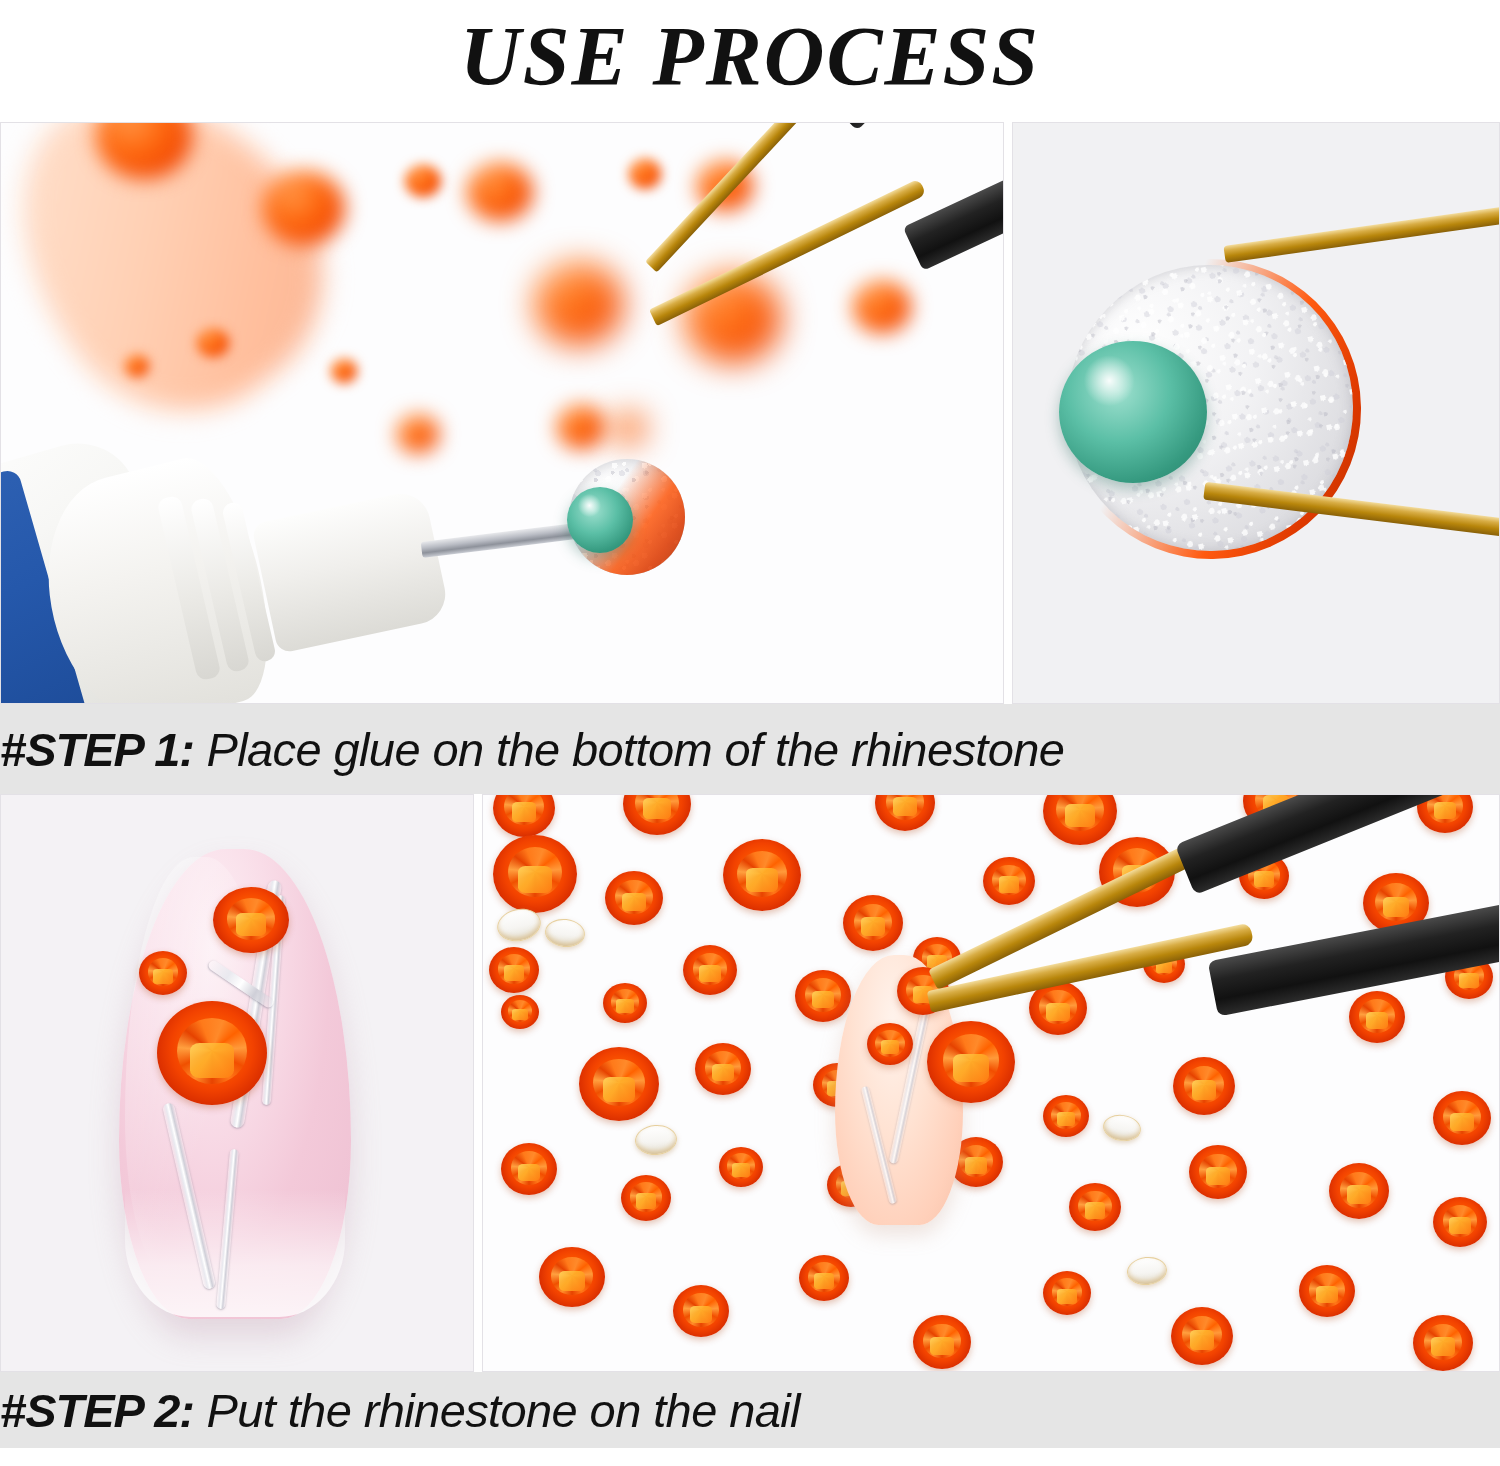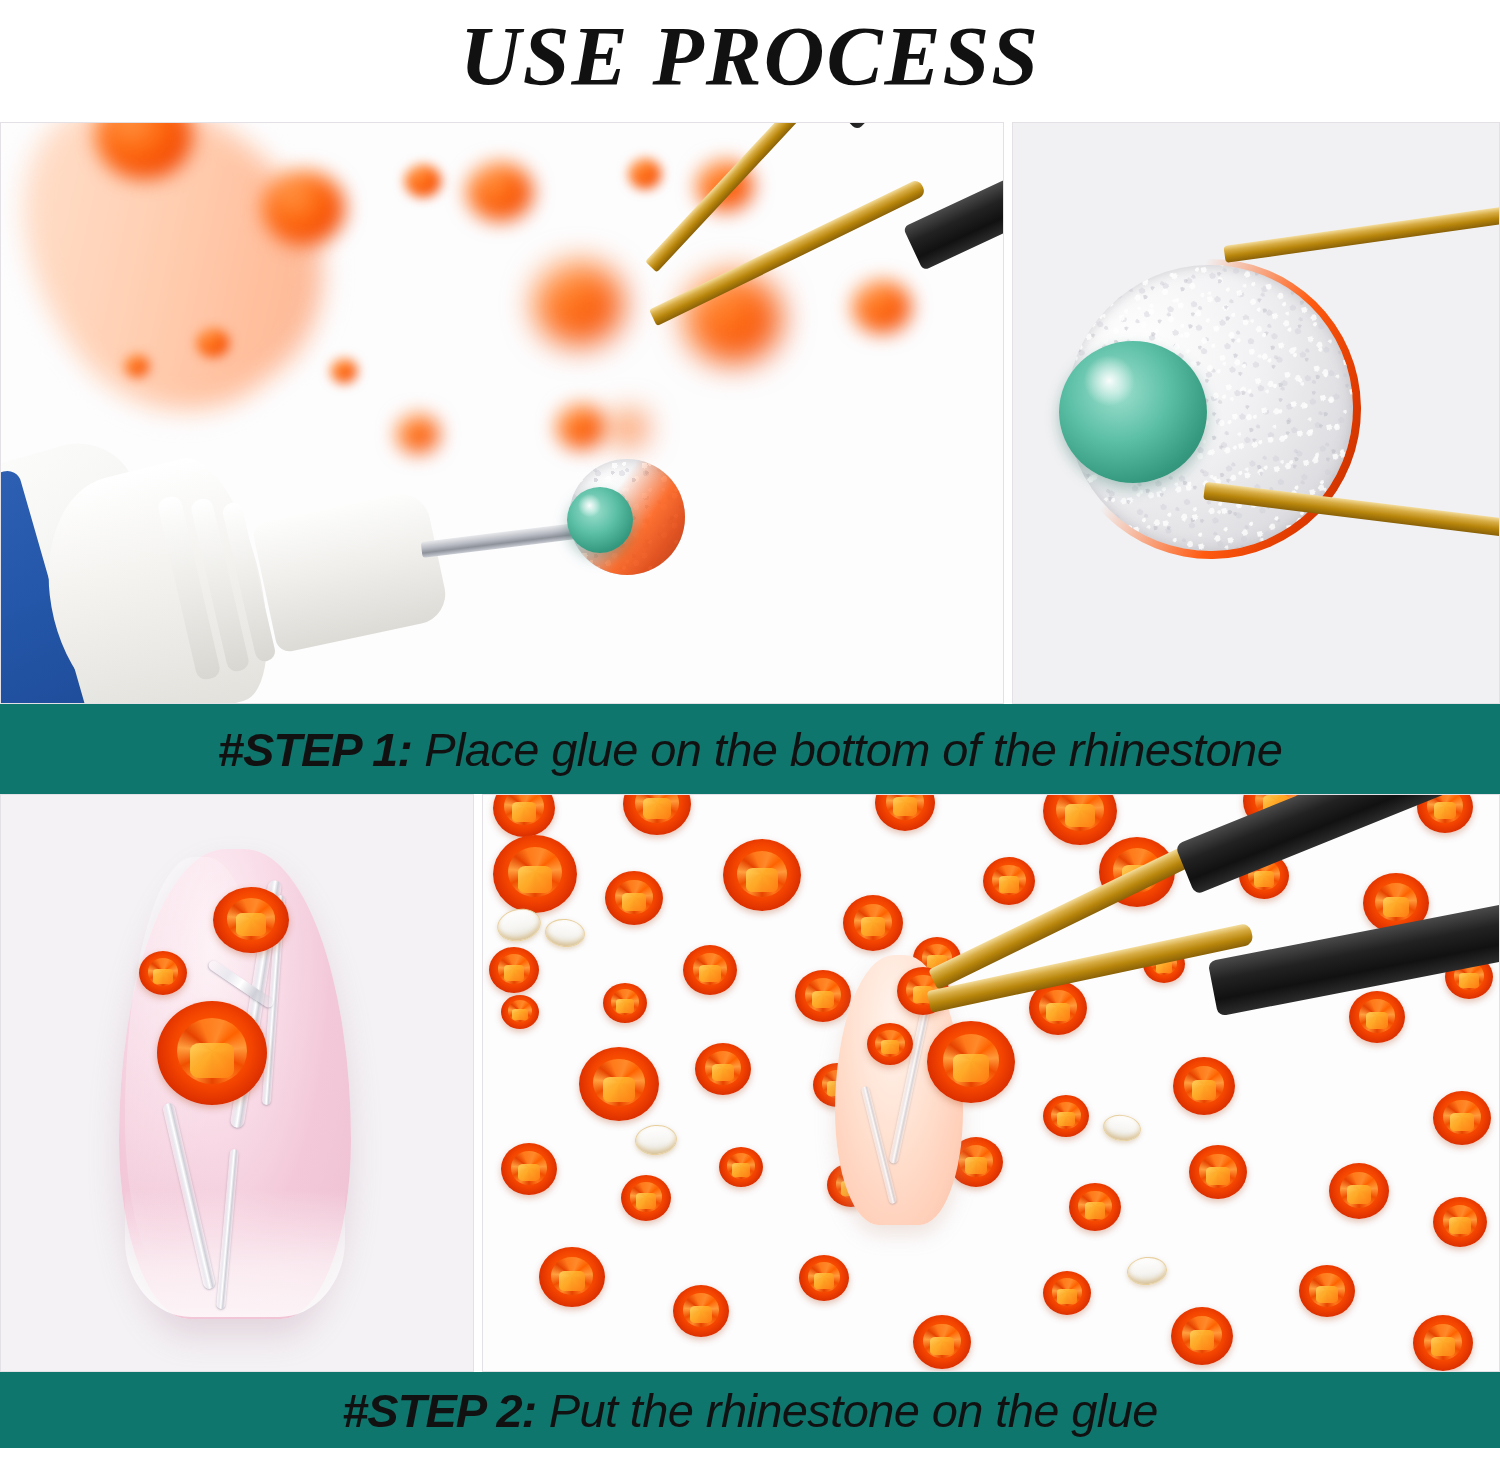--- a/index.html
+++ b/index.html
@@ -51,22 +51,22 @@
 
   #panel-glue        { width: 1004px; height: 582px; }
   #panel-closeup     { width: 488px;  height: 582px; background: #f1f1f3; }
   #panel-nail        { width: 474px;  height: 578px; background: #f4f2f5; }
   #panel-scatter     { width: 1018px; height: 578px; }
 
   .caption {
     height: 88px;
     display: flex;
     align-items: center;
-    justify-content: center;
-    background: #0f766e;
+    justify-content: flex-start;
+    background: #e5e5e5;
     white-space: nowrap;
   }
   .cap-text {
     font-family: "Liberation Sans", sans-serif;
     font-size: 47px;
     font-style: italic;
     color: #111111;
     letter-spacing: -0.6px;
   }
   .cap-strong {
@@ -401,15 +401,15 @@
       <div class="abs" style="left:420px; top:-40px; width:620px; height:400px;">
         <div class="abs tw-gold" style="left:30px;  top:214px; width:320px; height:22px; transform:rotate(-26deg); transform-origin:left center; border-radius:4px 9px 9px 4px;"></div>
         <div class="abs tw-gold" style="left:26px;  top:236px; width:330px; height:22px; transform:rotate(-12deg); transform-origin:left center; border-radius:4px 9px 9px 4px;"></div>
         <div class="abs tw-black" style="left:282px; top:88px;  width:330px; height:54px; transform:rotate(-22deg); transform-origin:left center; border-radius:8px;"></div>
         <div class="abs tw-black" style="left:310px; top:206px; width:320px; height:56px; transform:rotate(-11deg); transform-origin:left center; border-radius:8px;"></div>
       </div>
     </div>
   </div>
 
   <div class="caption" id="caption-2">
-    <span class="cap-text"><span class="cap-strong">#STEP 2:</span><span> Put the rhinestone on the glue</span></span>
+    <span class="cap-text"><span class="cap-strong">#STEP 2:</span><span> Put the rhinestone on the nail</span></span>
   </div>
 </div>
 
 </body></html>

